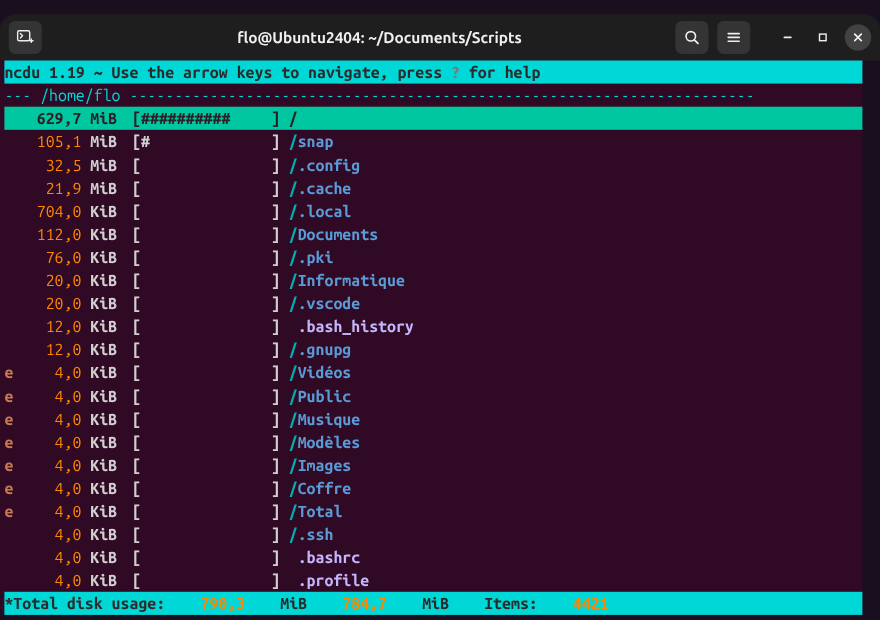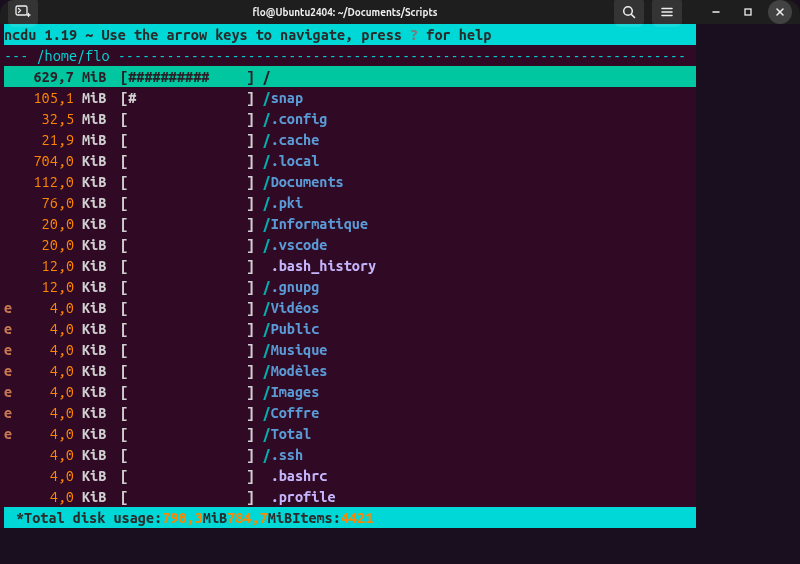--- a/index.html
+++ b/index.html
@@ -5,47 +5,48 @@
   * { margin: 0; padding: 0; box-sizing: border-box; }
   body {
     width: 800px; height: 564px;
     background: #1a0f1f;
     font-family: 'Ubuntu Mono', 'DejaVu Sans Mono', Consolas, monospace;
     font-size: 14.5px;
     overflow: hidden;
     border-radius: 14px;
   }
   .titlebar {
-    height: 24px;
+    height: 42px;
     background: #1e1e1e;
     display: flex;
     align-items: center;
     padding: 0 8px;
     gap: 8px;
     border-top-left-radius: 14px;
     border-top-right-radius: 14px;
     color: #f0f0f0;
     font-family: Ubuntu, sans-serif;
-    font-size: 10px;
+    font-size: 14px;
+    margin-top: 13px;
   }
   .tb-btn {
     width: 30px; height: 30px;
     border-radius: 6px;
     display: flex; align-items: center; justify-content: center;
     background: transparent;
     color: #f0f0f0;
     cursor: pointer;
   }
   .tb-btn.pill { background: rgba(255,255,255,0.10); }
   .tb-btn.circle { width: 24px; height: 24px; border-radius: 50%; }
   .tb-btn.circle.close { background: rgba(255,255,255,0.16); }
   .tb-title { flex: 1; text-align: center; font-weight: 600; }
   .tb-spacer { width: 30px; }
   .term {
-    width: 696px;
+    width: 784px;
     background: #300a24;
     color: #d0d0d0;
     line-height: 21px;
     padding-left: 4px;
   }
   .row { white-space: pre; font-weight: 600; }
   .accent { color: #ff8700; font-weight: 400; }
   .help-bar { background: #00d7d7; color: #2b2b2b; font-weight: 700; }
   .help-bar .q { color: #7a7a7a; }
   .path-bar { color: #00d7d7; font-weight: 400; }
@@ -63,22 +64,23 @@
   .r .name.plain { color: #c4b5fd; font-weight: 600; }
   .r.sel { background: #00c7a0; color: #2b1f28; }
   .r.sel .size, .r.sel .name, .r.sel .unit, .r.sel .br, .r.sel .slash { color: #2b1f28; }
   .r.sel .bar { color: #2b1f28; }
   .eflag { color: #c87850; }
   .status {
     background: #00d7d7;
     color: #2b2b2b;
     font-weight: 700;
     display: flex;
-    padding-left: 12px;
+    padding-left: 0;
     white-space: pre;
+    gap: 32px;
   }
   .status .v { color: #ff8700; }
 </style>
 </head>
 <body>
 
 <div class="titlebar">
   <div class="tb-btn pill">
     <svg width="16" height="16" viewBox="0 0 16 16">
         <rect x="1" y="2" width="11" height="9" rx="1.5" fill="none" stroke="#eee" stroke-width="1.3"></rect>

